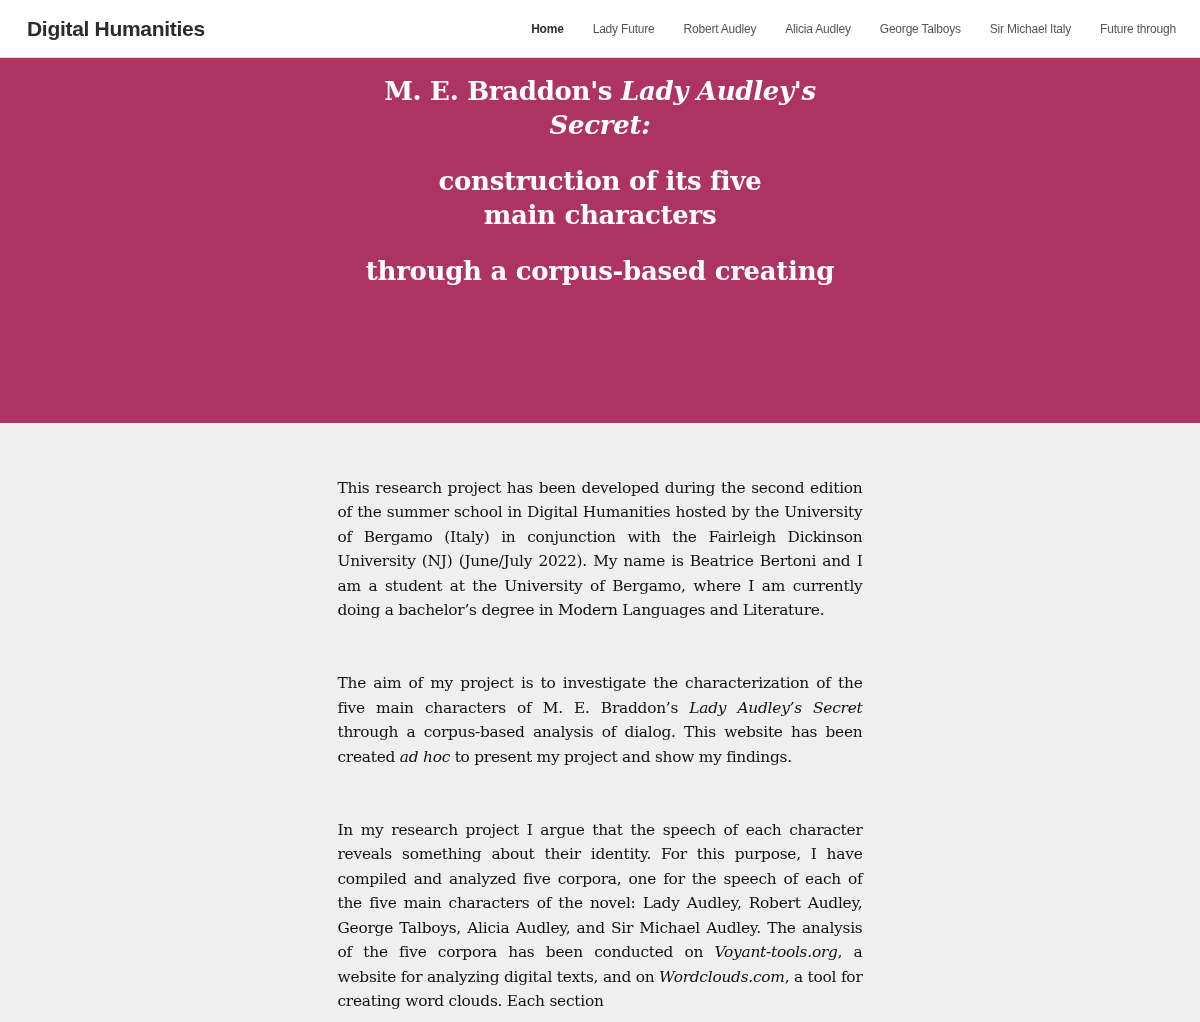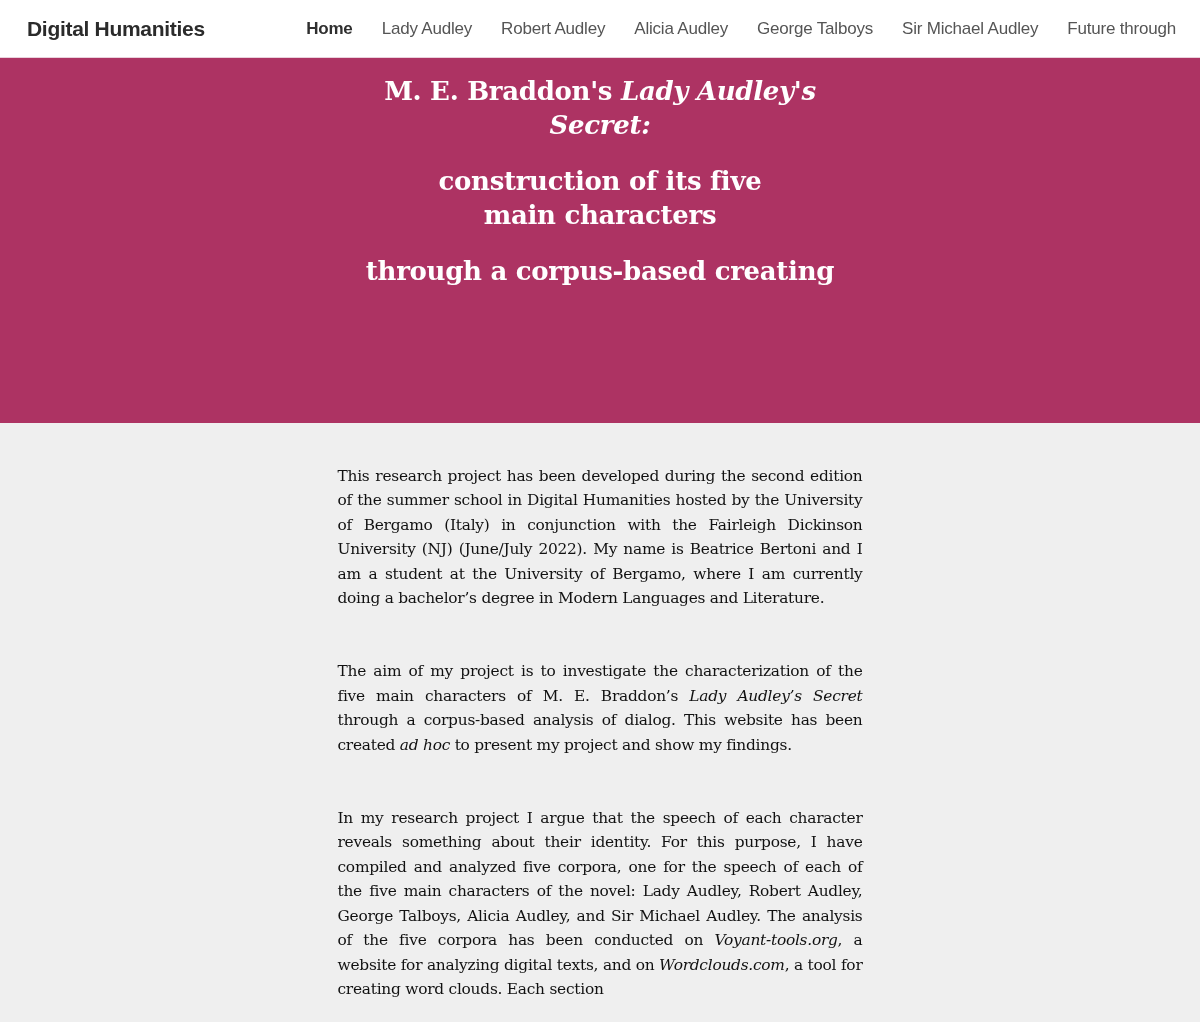--- a/index.html
+++ b/index.html
@@ -6,59 +6,59 @@
   html, body { width: 1200px; height: 1022px; overflow: hidden; }
   body { background: #efefef; font-family: "DejaVu Serif", serif; color: #111; }
   .navbar {
     height: 58px; background: #ffffff; display: flex; align-items: center;
     justify-content: space-between; padding: 0 24px 0 27px;
     border-bottom: 1px solid #e9d2dc;
     font-family: "Liberation Sans", sans-serif;
   }
   .brand { font-size: 21px; font-weight: bold; color: #2b2b2b; letter-spacing: -0.3px; text-decoration: none; }
   .nav { display: flex; align-items: center; gap: 0; list-style: none; }
-  .nav a { display: block; font-size: 17px; color: #555; text-decoration: none; padding: 0 14.5px; letter-spacing: -0.2px; }
+  .nav a { display: block; font-size: 12px; color: #555; text-decoration: none; padding: 0 14.5px; letter-spacing: -0.2px; }
   .nav li:last-child a { padding-right: 0; }
   .nav a.active { font-weight: bold; color: #2f2f2f; }
   .hero {
     background: #ad3363; height: 365px; text-align: center; color: #fff;
     padding-top: 16px;
   }
   .hero h1 { font-family: "DejaVu Serif", serif; font-weight: bold; font-size: 26px; line-height: 34px; margin: 0 auto 22px; width: 540px; letter-spacing: -0.3px; }
   .hero h1 em { font-style: italic; }
-  .content { width: 525px; margin: 4px auto; padding-top: 37px; }
+  .content { width: 525px; margin: 16px auto; padding-top: 37px; }
   .content p {
     font-family: "DejaVu Serif", serif; font-size: 15.4px; line-height: 24.4px;
     text-align: justify; color: #111; margin-bottom: 49px; letter-spacing: -0.25px;
   }
   .content p em { font-style: italic; }
 </style>
 </head>
 <body>
 
 <header class="navbar">
   <a class="brand">Digital Humanities</a>
   <ul class="nav">
     <li>
         <a class="active">Home</a>
       </li>
     <li>
-        <a>Lady Audley</a>
+        <a>Lady Future</a>
       </li>
     <li>
         <a>Robert Audley</a>
       </li>
     <li>
         <a>Alicia Audley</a>
       </li>
     <li>
         <a>George Talboys</a>
       </li>
     <li>
-        <a>Sir Michael Audley</a>
+        <a>Sir Michael Italy</a>
       </li>
     <li>
         <a>Future through</a>
       </li>
   </ul>
 </header>
 
 <section class="hero">
   <h1><span>M. E. Braddon's </span><em>Lady Audley's Secret:</em></h1>
   <h1 style="width:400px;">construction of its five main characters</h1>

